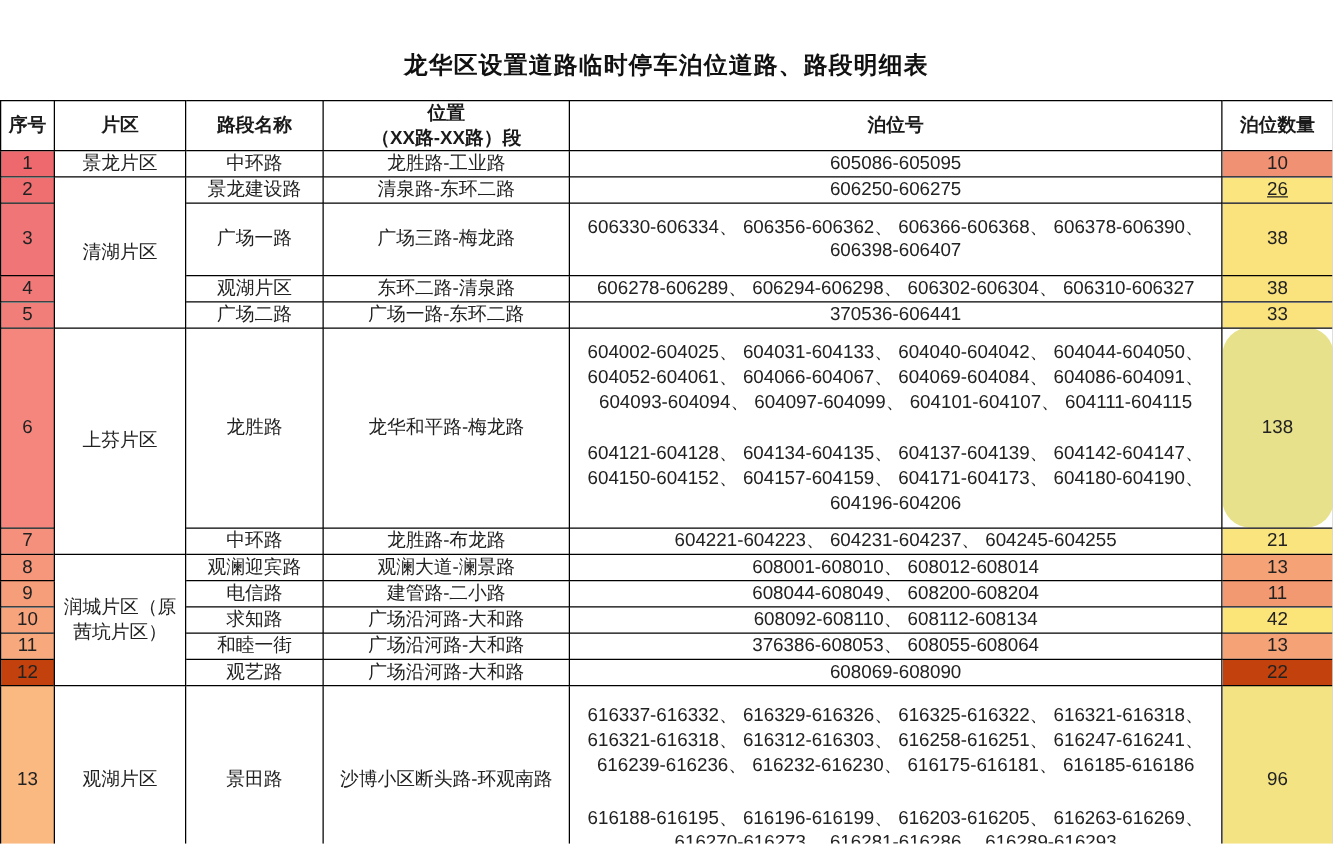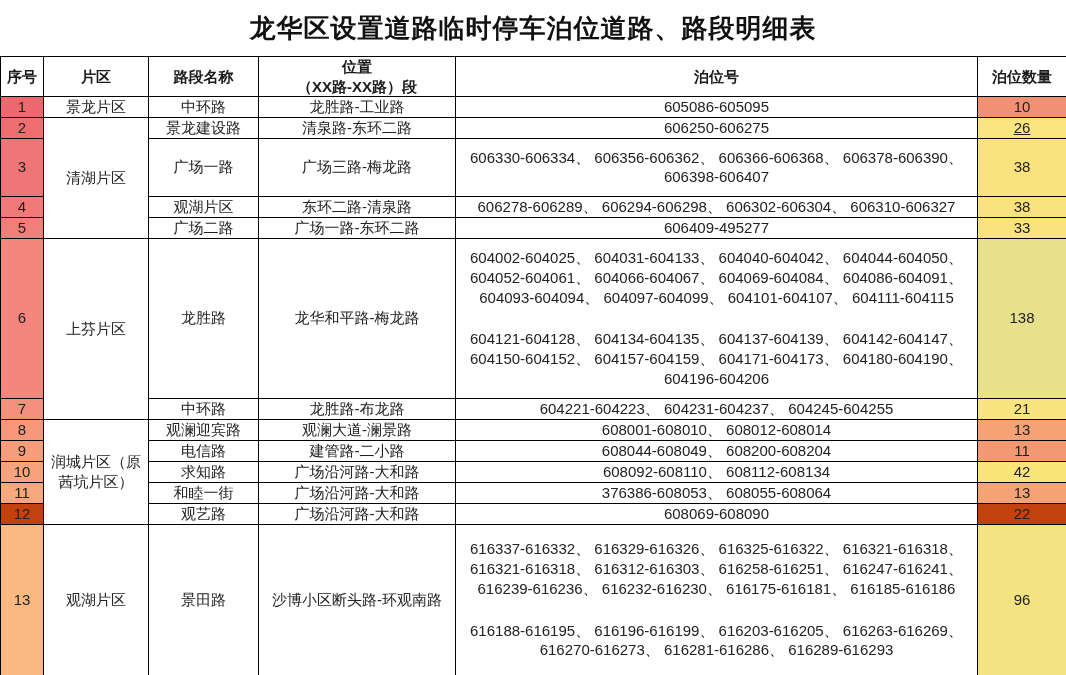--- a/index.html
+++ b/index.html
@@ -4,21 +4,21 @@
 <style>
   * { box-sizing: border-box; }
   html, body { margin: 0; padding: 0; background: #ffffff; }
   body { font-family: "Liberation Sans", "DejaVu Sans", sans-serif; }
   .page {
     width: 1066px; height: 675px; overflow: hidden; background: #ffffff;
     position: relative;
   }
   .title {
     height: 56px; display: flex; align-items: center; justify-content: center;
-    font-size: 26px; font-weight: bold; color: #111111; letter-spacing: 1px;
+    font-size: 19px; font-weight: bold; color: #111111; letter-spacing: 1px; margin-top: 24px;
   }
   table.parking {
     border-collapse: collapse; table-layout: fixed; width: 1066px;
   }
   table.parking th, table.parking td {
     border: 1px solid #000000; text-align: center; vertical-align: middle;
     padding: 0 3px; color: #222222; overflow: hidden;
   }
   table.parking th { font-size: 15px; font-weight: bold; line-height: 1.3; color: #1a1a1a; }
   table.parking td { font-size: 15px; line-height: 1.32; }
@@ -92,34 +92,34 @@
           <td class="berths-cell">
             <div class="berth-para">606278-606289、 606294-606298、 606302-606304、 606310-606327</div>
           </td>
           <td class="count-cell" style="background: rgb(250, 227, 124);">38</td>
         </tr>
         <tr style="height: 21px;">
           <td class="seq-cell" style="background: rgb(242, 126, 122);">5</td>
           <td class="road-cell">广场二路</td>
           <td class="location-cell">广场一路-东环二路</td>
           <td class="berths-cell">
-            <div class="berth-para">606409-495277</div>
+            <div class="berth-para">370536-606441</div>
           </td>
           <td class="count-cell" style="background: rgb(250, 227, 125);">33</td>
         </tr>
         <tr style="height: 160px;">
           <td class="seq-cell" style="background: rgb(244, 134, 125);">6</td>
           <td class="area-cell" rowspan="2">上芬片区</td>
           <td class="road-cell">龙胜路</td>
           <td class="location-cell">龙华和平路-梅龙路</td>
           <td class="berths-cell">
             <div class="berth-para">604002-604025、 604031-604133、 604040-604042、 604044-604050、 604052-604061、 604066-604067、 604069-604084、 604086-604091、 604093-604094、 604097-604099、 604101-604107、 604111-604115</div>
             <div class="berth-para">604121-604128、 604134-604135、 604137-604139、 604142-604147、 604150-604152、 604157-604159、 604171-604173、 604180-604190、 604196-604206</div>
           </td>
-          <td class="count-cell" style="background: rgb(231, 225, 139);">138</td>
+          <td class="count-cell" style="background: rgb(231, 225, 139); border-radius: 22px;">138</td>
         </tr>
         <tr style="height: 21px;">
           <td class="seq-cell" style="background: rgb(245, 144, 124);">7</td>
           <td class="road-cell">中环路</td>
           <td class="location-cell">龙胜路-布龙路</td>
           <td class="berths-cell">
             <div class="berth-para">604221-604223、 604231-604237、 604245-604255</div>
           </td>
           <td class="count-cell" style="background: rgb(250, 228, 126);">21</td>
         </tr>

